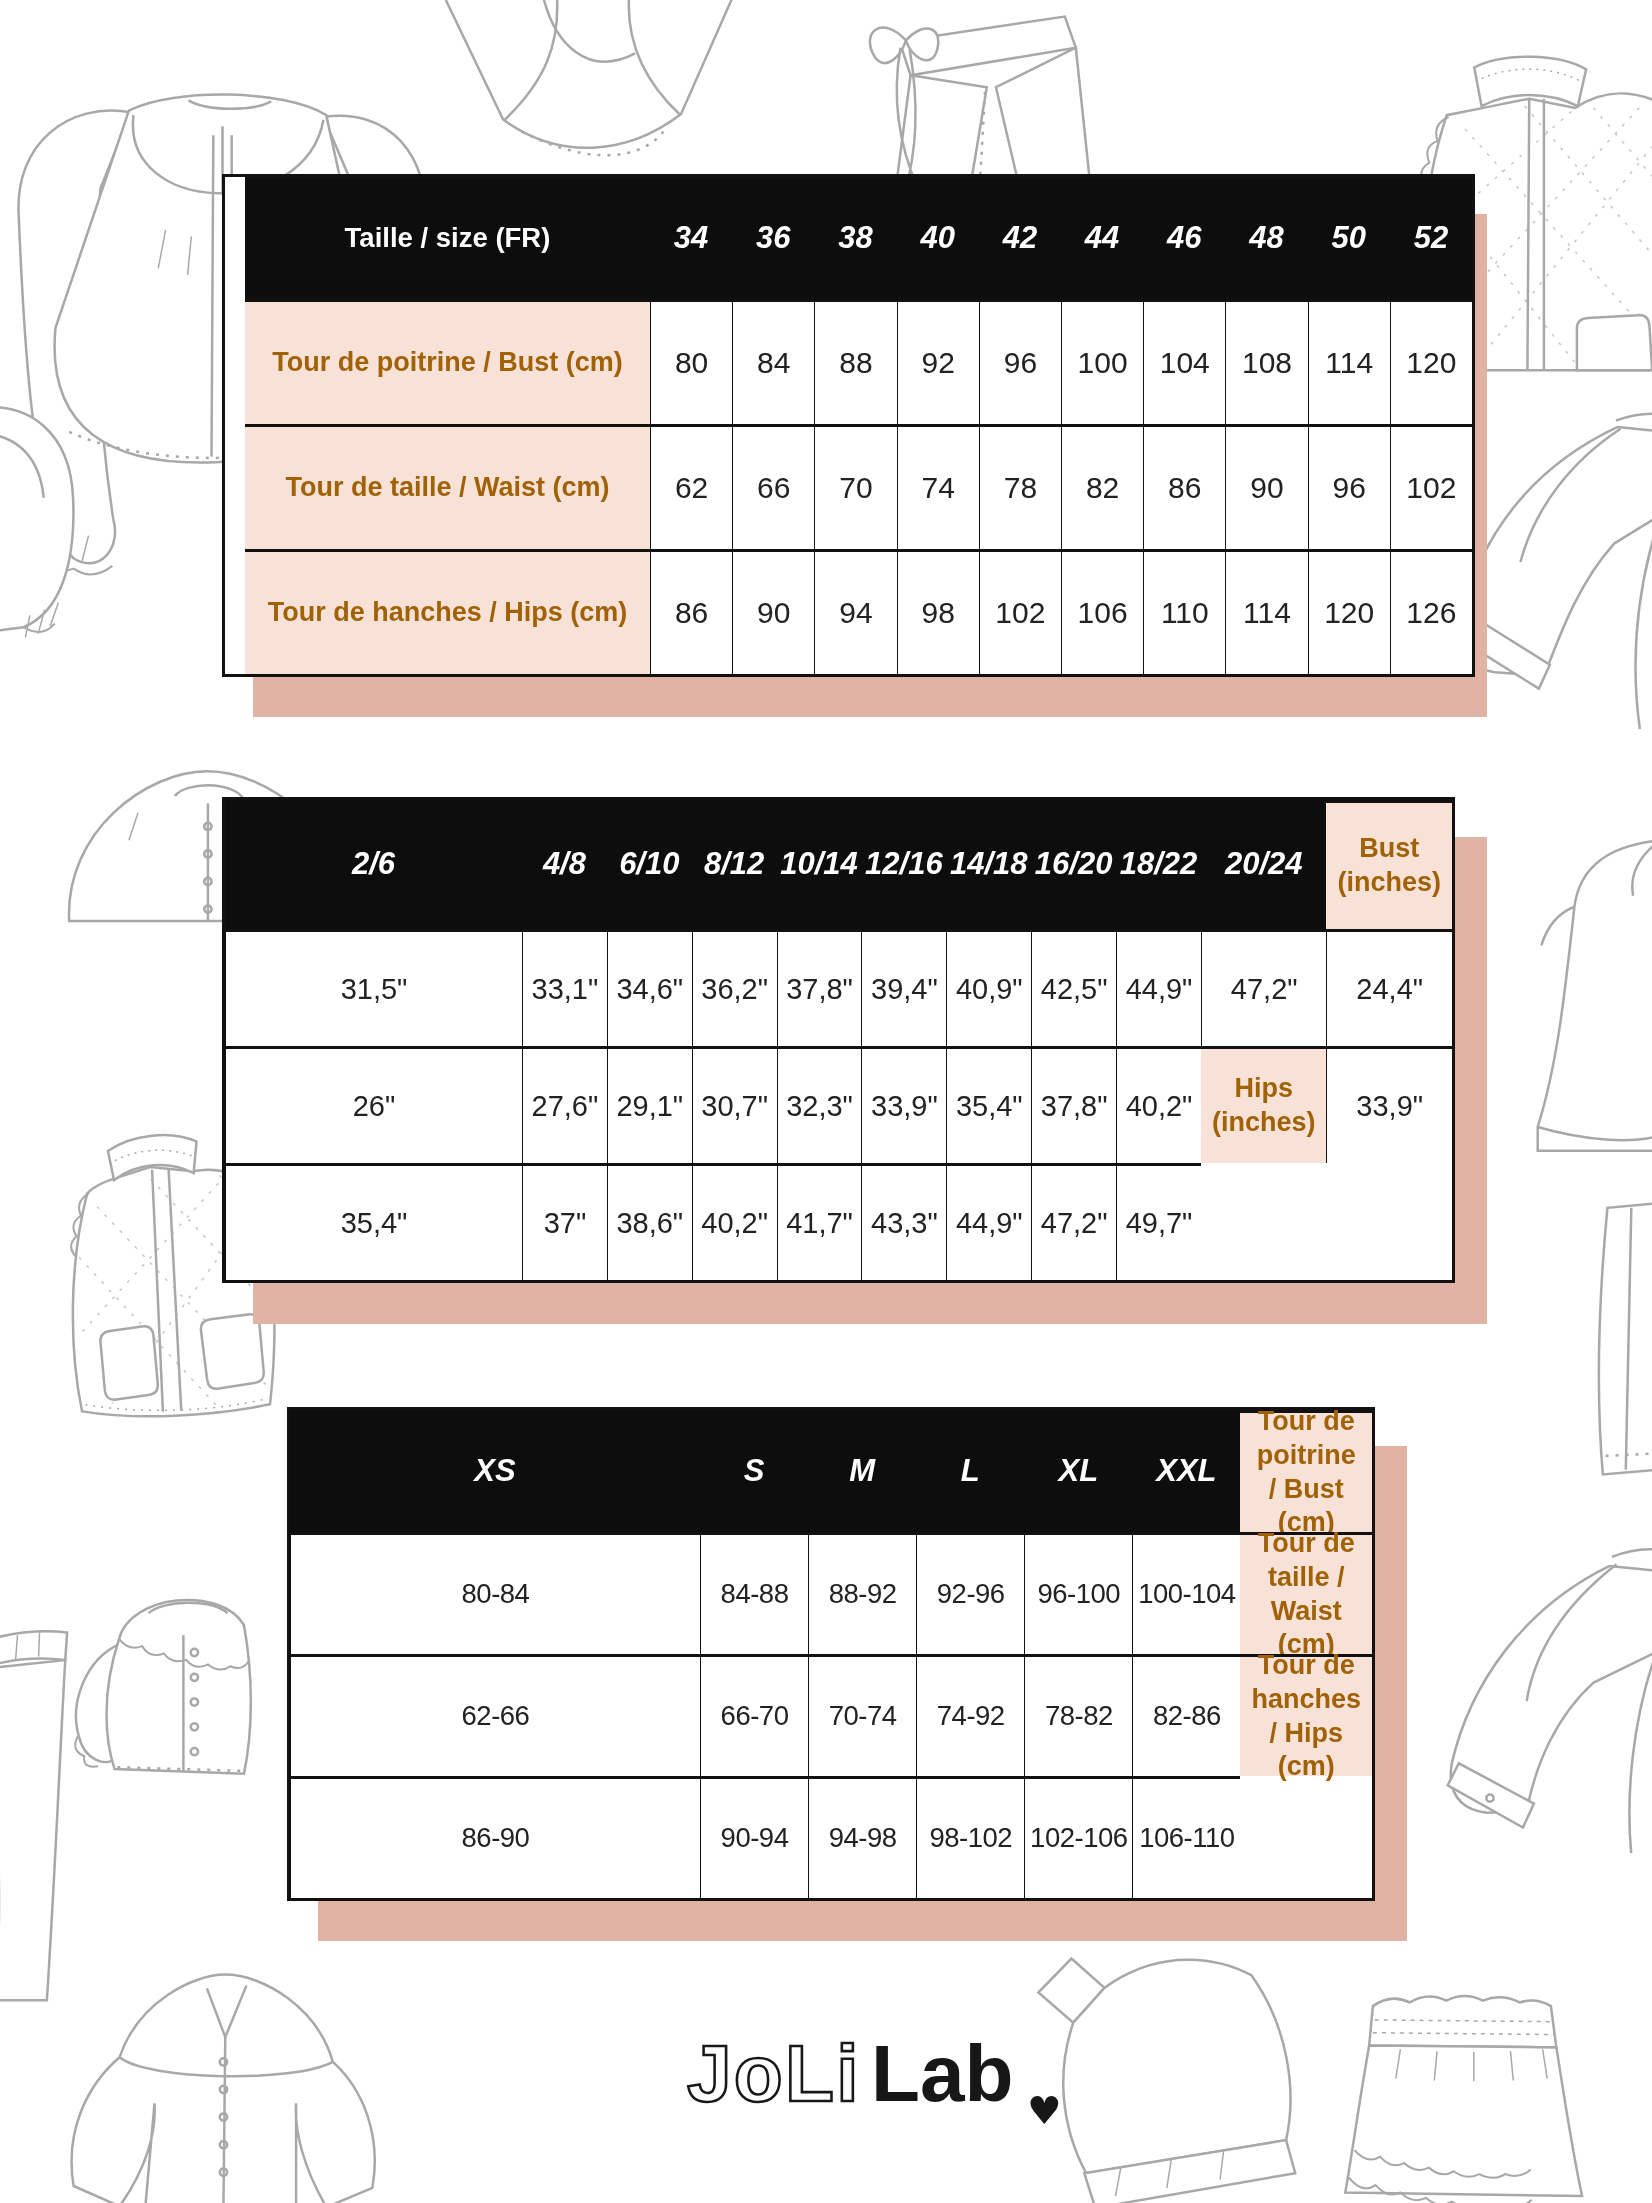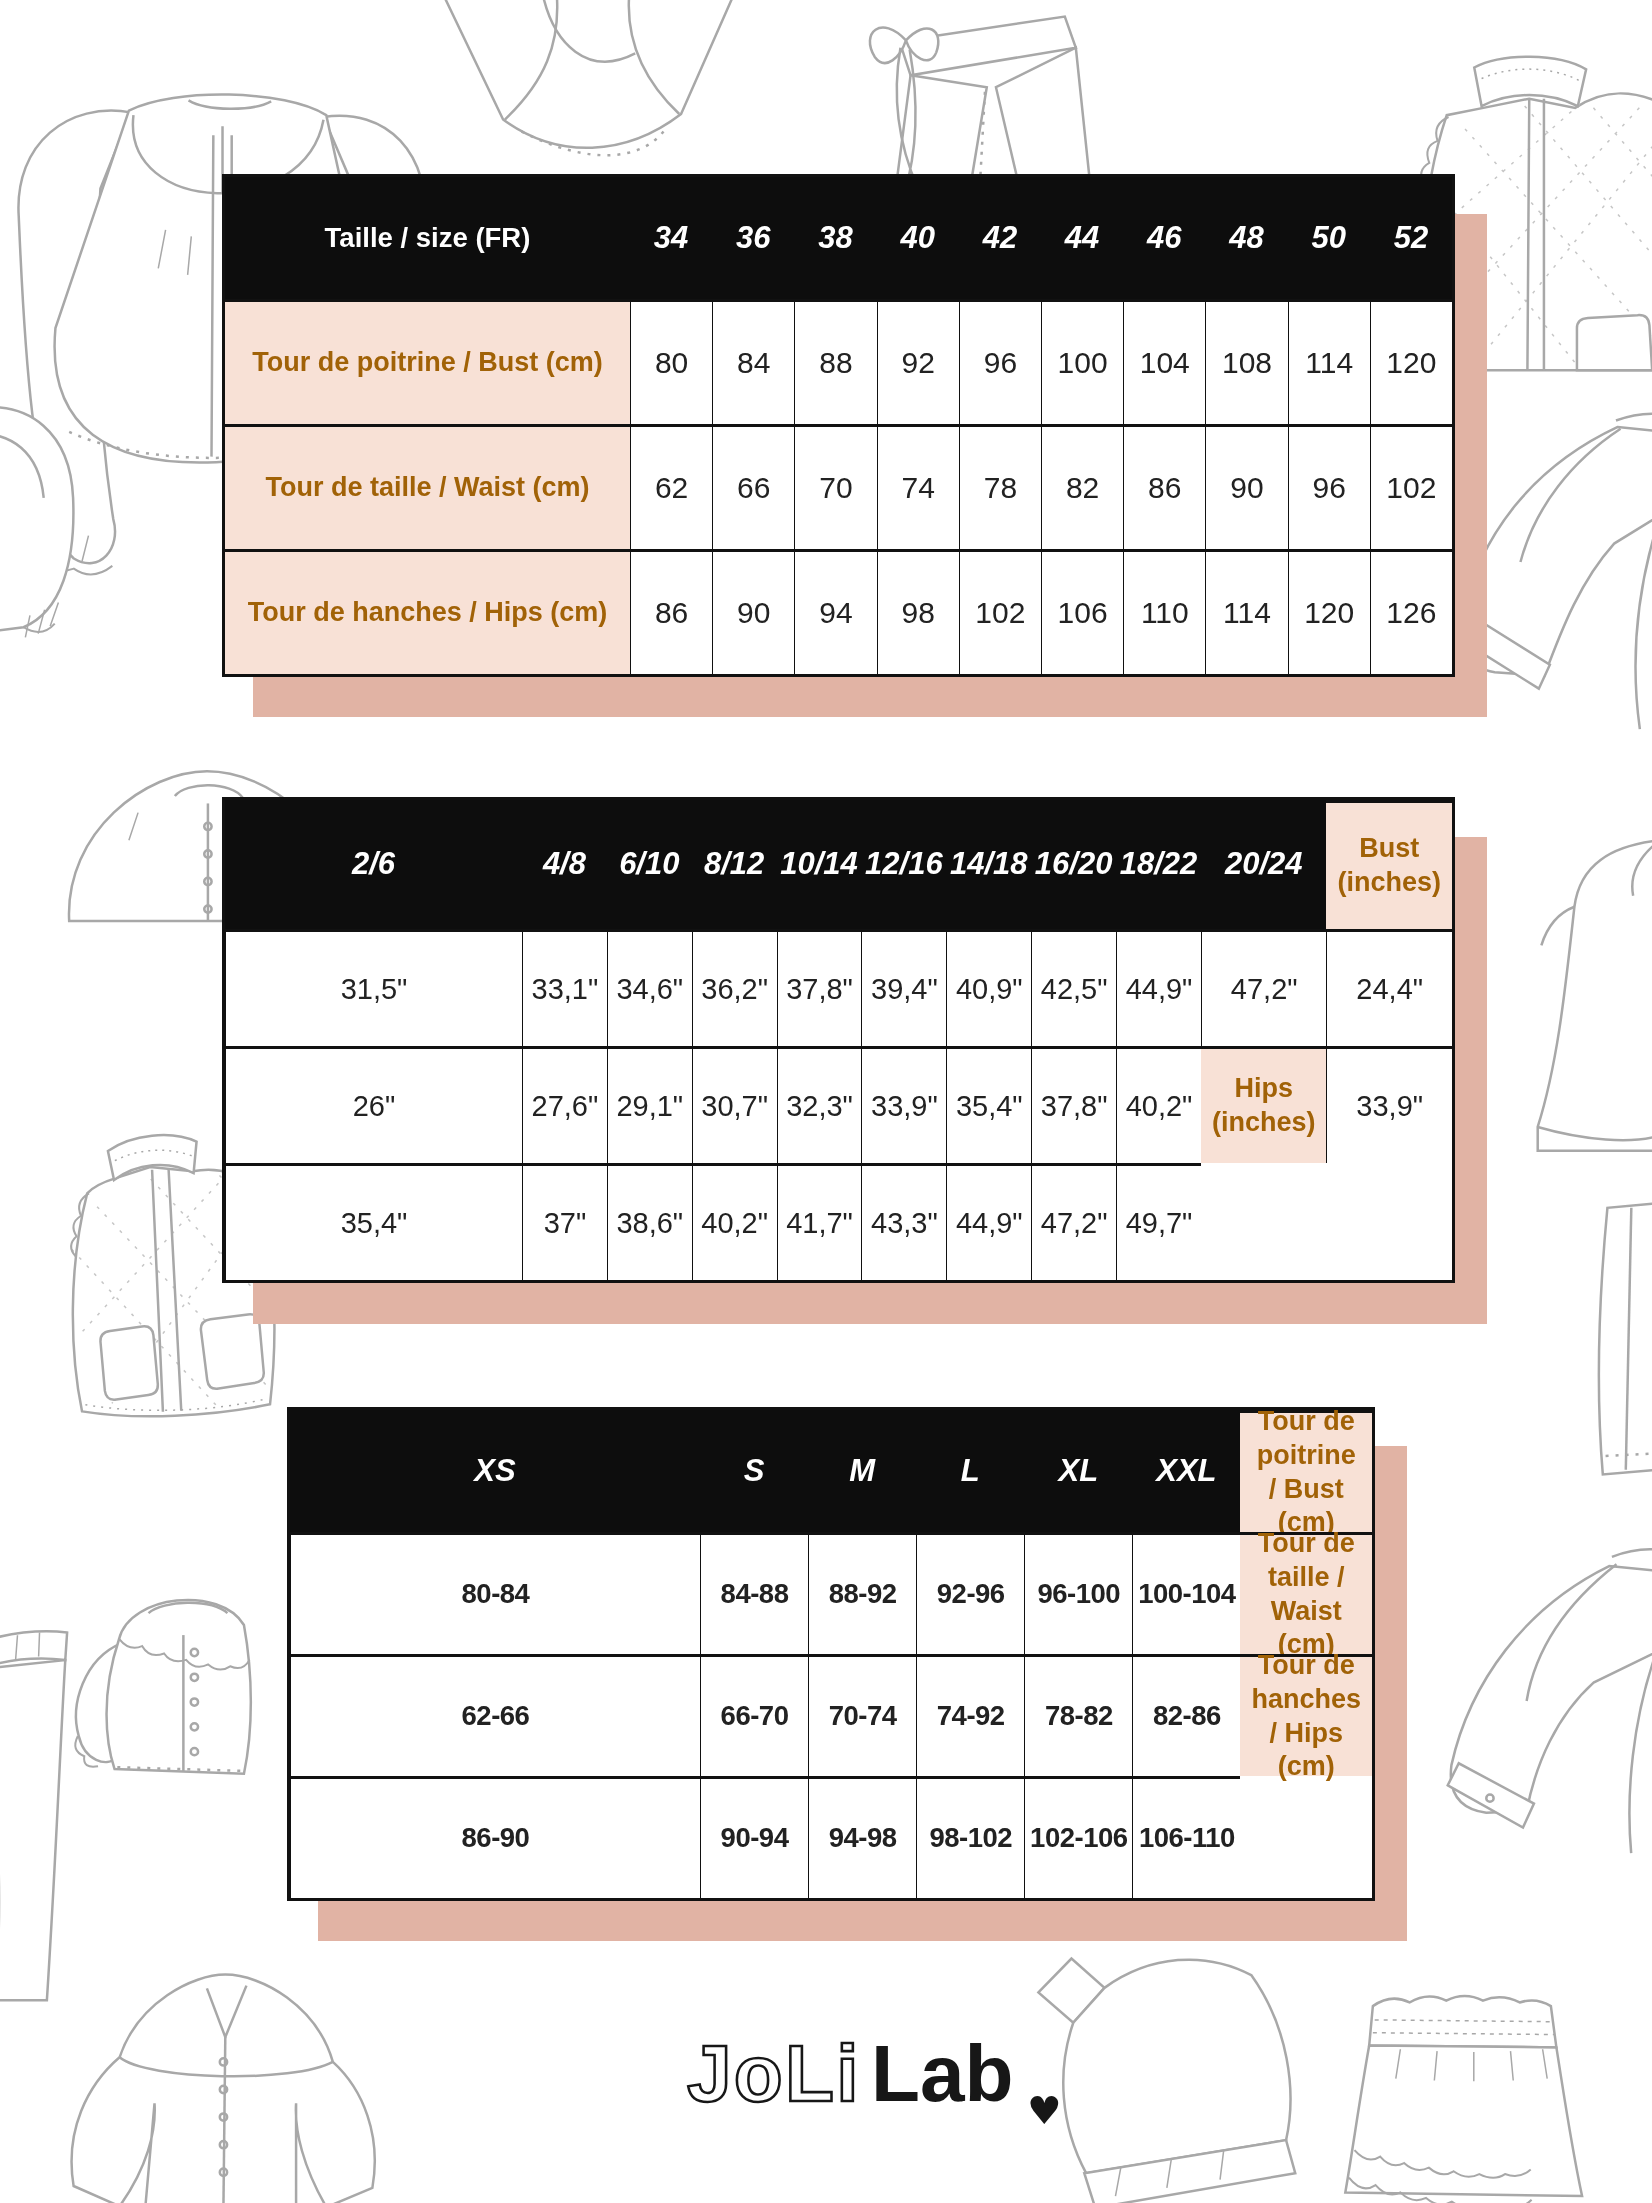--- a/index.html
+++ b/index.html
@@ -4,34 +4,34 @@
 <style>
   html,body{margin:0;padding:0;background:#fff;}
   .sheet{position:relative;width:1653px;height:2204px;background:#ffffff;overflow:hidden;
          font-family:"Liberation Sans","DejaVu Sans",sans-serif;}
   
   .sketch{position:absolute;z-index:0;}
   .sketch path,.sketch circle,.sketch rect{vector-effect:non-scaling-stroke;}
   
   .table-shadow{position:absolute;z-index:1;background:#e1b3a4;}
   .size-table{position:absolute;z-index:2;display:grid;background:#fff;border:3.7px solid #111;box-sizing:content-box;}
-  .table-fr{left:222px;top:174px;width:1227px;grid-template-columns:405px repeat(10,1fr);grid-template-rows:122px repeat(3,125px);}
+  .table-fr{left:222px;top:174px;width:1227px;grid-template-columns:405px repeat(10,1fr);grid-template-rows:122px repeat(3,125px);padding-left:20px;}
   .table-us{left:222px;top:797px;width:1227px;grid-template-columns:297px repeat(10,1fr);grid-template-rows:129px repeat(3,117px);}
   .table-xs{left:287px;top:1407px;width:1082px;grid-template-columns:410px repeat(6,1fr);grid-template-rows:122px repeat(3,122px);}
   .shadow-fr{left:253px;top:214px;width:1234px;height:503px;}
   .shadow-us{left:253px;top:837px;width:1234px;height:487px;}
   .shadow-xs{left:318px;top:1446px;width:1089px;height:495px;}
   .cell{display:flex;align-items:center;justify-content:center;text-align:center;line-height:1.25;}
   .hl,.hc{background:#0d0d0d;color:#ffffff;font-weight:bold;}
   .hl{font-size:27.5px;}
   .hc{font-size:31px;font-style:italic;}
   .rl{background:#f8e1d6;color:#a16207;font-weight:bold;font-size:27px;border-top:3.7px solid #111;padding:0 11px;}
   .dv{background:#fff;color:#222;font-size:29px;border-top:3.7px solid #111;border-left:1.8px solid #111;}
   .table-fr .dv{font-size:30px;}
-  .table-xs .dv{font-size:27.5px;letter-spacing:-0.5px;font-weight:bold;}
+  .table-xs .dv{font-size:27.5px;letter-spacing:-0.5px;}
   
   .logo{position:absolute;left:684px;top:2013px;width:386px;z-index:2;}
 </style>
 </head>
 <body>
 
 <div class="sheet">
 
   <svg class="sketch" style="left:-18.4px;top:23px" width="459" height="579" viewBox="0 0 500 630" fill="none" stroke="#a8a8a8" stroke-width="2.5">
     <path fill="#fff" d="M162,97 C95,85 35,130 40,210 C44,300 52,540 100,583 C128,600 152,572 143,540 C126,430 121,300 129,180 Z"></path>

